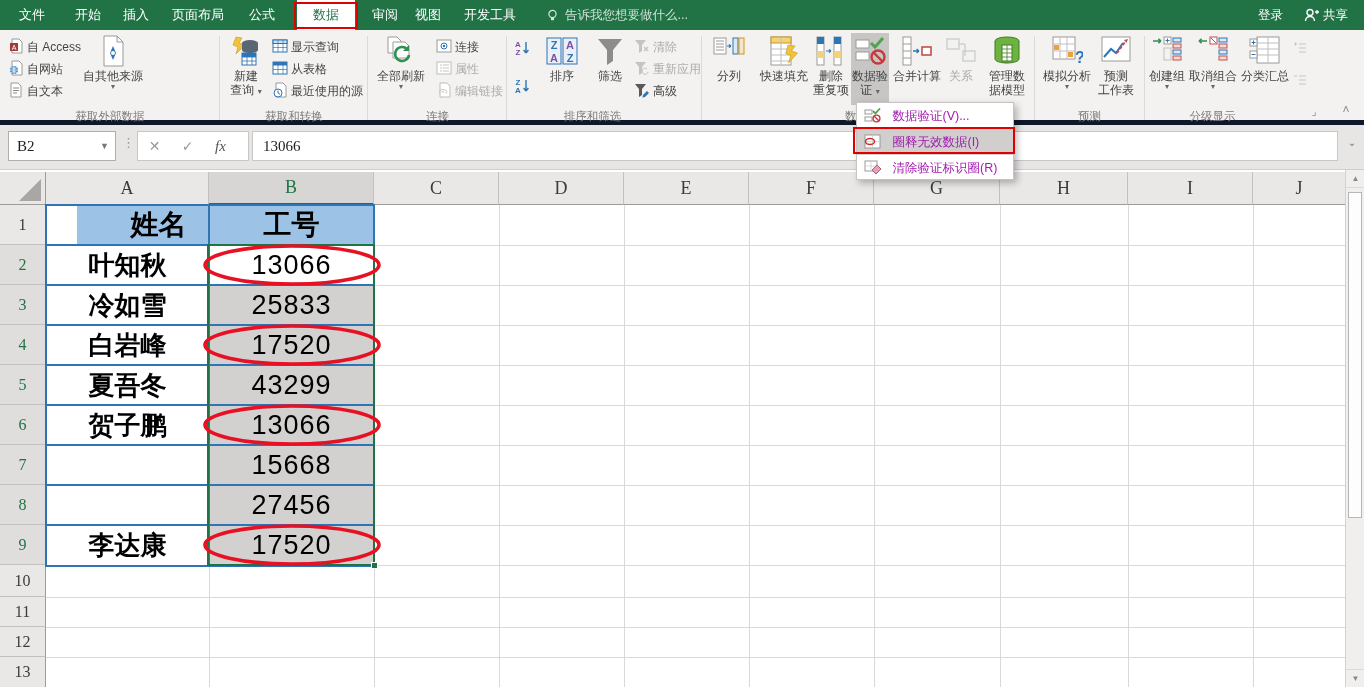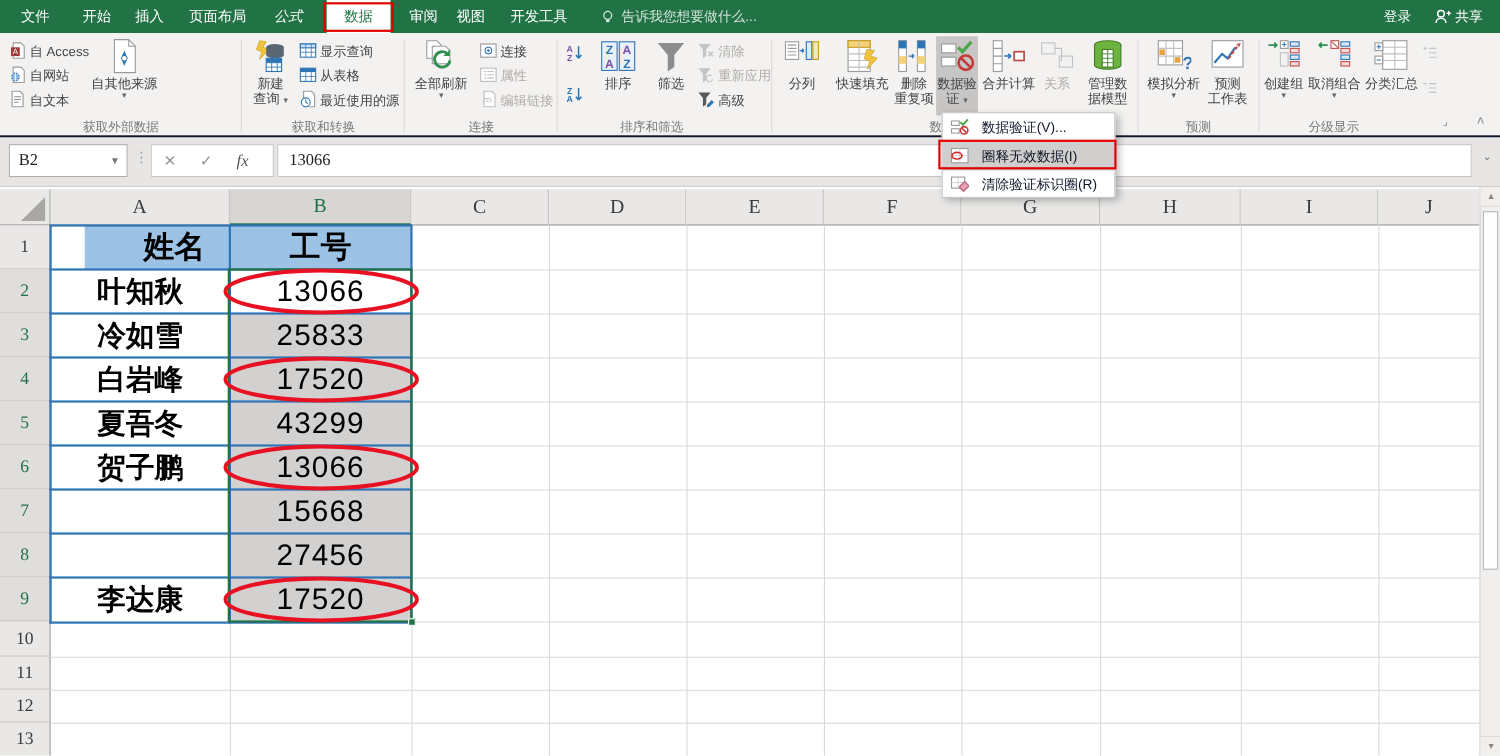--- a/index.html
+++ b/index.html
@@ -10,37 +10,37 @@
   
   .tabbar { position:absolute; left:0; top:0; width:1364px; height:30px; background:#217346; }
   .tab { position:absolute; top:0; height:30px; line-height:30px; color:#fff; font-size:13px; text-align:center; cursor:default; }
   .tab.active { background:#fff; color:#217346; }
   .tellme { position:absolute; top:0; height:30px; line-height:30px; color:rgba(255,255,255,.78); font-size:12.5px; }
   .bulb { display:inline-block; vertical-align:-3px; margin-right:6px; }
   .topright { position:absolute; top:0; height:30px; line-height:30px; color:#fff; font-size:12.5px; }
   .red-ann { position:absolute; border:2px solid #e00000; background:transparent; pointer-events:none; z-index:50; }
 
   
-  .ribbon { position:absolute; left:0; top:30px; width:1364px; height:95px; background:#f3f2f1; border-bottom:2px solid #0f172a; }
+  .ribbon { position:absolute; left:0; top:30px; width:1364px; height:95px; background:#f3f2f1; border-bottom:5px solid #0f172a; }
   .rdiv { position:absolute; top:6px; height:84px; width:1px; background:#dcdad9; }
   .glabel { position:absolute; top:78px; height:16px; line-height:16px; font-size:11.5px; color:#7a7a7a; text-align:center; white-space:nowrap; }
   .rbtn { position:absolute; text-align:center; font-size:12px; color:#444; cursor:default; }
   .rbtn .lbl { line-height:14px; white-space:nowrap; }
   .rbtn.large { top:3px; height:70px; }
   .rbtn.large .ic { margin:2px auto 2px auto; }
   .sm { position:absolute; height:21px; line-height:21px; font-size:12px; color:#444; white-space:nowrap; text-align:left; }
   .sm .smic { display:inline-block; width:16px; height:16px; vertical-align:-3px; margin-right:3px; }
   .disabled { color:#aeacaa !important; }
   .pressed { background:#c8c6c4; }
   .caret { font-size:8px; color:#666; line-height:8px; }
   .launcher { position:absolute; width:12px; height:12px; font-size:10px; color:#8a8a8a; line-height:12px; text-align:center; }
 
   
   .menu { position:absolute; left:856px; top:102px; width:158px; height:78px; background:#fff; border:1px solid #c6c4c2; box-shadow:3px 3px 7px rgba(0,0,0,.28); z-index:40; }
-  .mi { position:relative; height:26px; line-height:26px; font-size:12.5px; color:#0f172a; white-space:nowrap; }
+  .mi { position:relative; height:26px; line-height:26px; font-size:12.5px; color:#a21caf; white-space:nowrap; }
   .mi.hl { background:#d1cfce; }
   .mi .mic { display:inline-block; width:17px; height:15px; vertical-align:-3px; margin:0 8px 0 7px; }
 
   
   .fbar { position:absolute; left:0; top:125px; width:1364px; height:45px; background:#e8e6e5; border-bottom:1px solid #d0cecd; }
   .namebox { position:absolute; left:8px; top:6px; width:108px; height:30px; background:#fff; border:1px solid #b0aeac; font-family:"Liberation Serif","DejaVu Serif",serif; font-size:15px; line-height:28px; padding-left:8px; color:#222; }
   .nb-arrow { position:absolute; right:6px; top:0; font-size:9px; color:#777; }
   .fdots { position:absolute; left:122px; top:10px; color:#999; font-size:13px; letter-spacing:0; }
   .fxbox { position:absolute; left:137px; top:6px; width:112px; height:30px; background:#fff; border:1px solid #c9c7c5; line-height:28px; }
   .fxbox span { display:inline-block; width:33px; text-align:center; color:#9a9a9a; font-size:14px; }
@@ -78,21 +78,21 @@
   svg { display:block; }
 </style>
 </head>
 <body>
 
 <div class="tabbar">
   <div class="tab" style="left:8px;width:48px;">文件</div>
   <div class="tab" style="left:64px;width:48px;">开始</div>
   <div class="tab" style="left:112px;width:48px;">插入</div>
   <div class="tab" style="left:160px;width:76px;">页面布局</div>
-  <div class="tab" style="left:238px;width:48px;font-style:italic;">公式</div>
+  <div class="tab" style="left:238px;width:48px;">公式</div>
   <div class="tab active" style="left:297px;width:58px;">数据</div>
   <div class="tab" style="left:355px;width:48px;padding-left:12px;">审阅</div>
   <div class="tab" style="left:404px;width:48px;">视图</div>
   <div class="tab" style="left:452px;width:76px;">开发工具</div>
   <div class="tellme" style="left:546px;">
     <span class="bulb">
       <svg width="13" height="13" viewBox="0 0 13 13">
           <circle cx="6.5" cy="5" r="3.6" fill="none" stroke="#cfe6da" stroke-width="1.2"></circle>
           <rect x="5" y="8.6" width="3" height="2.6" fill="#cfe6da"></rect>
         </svg>

